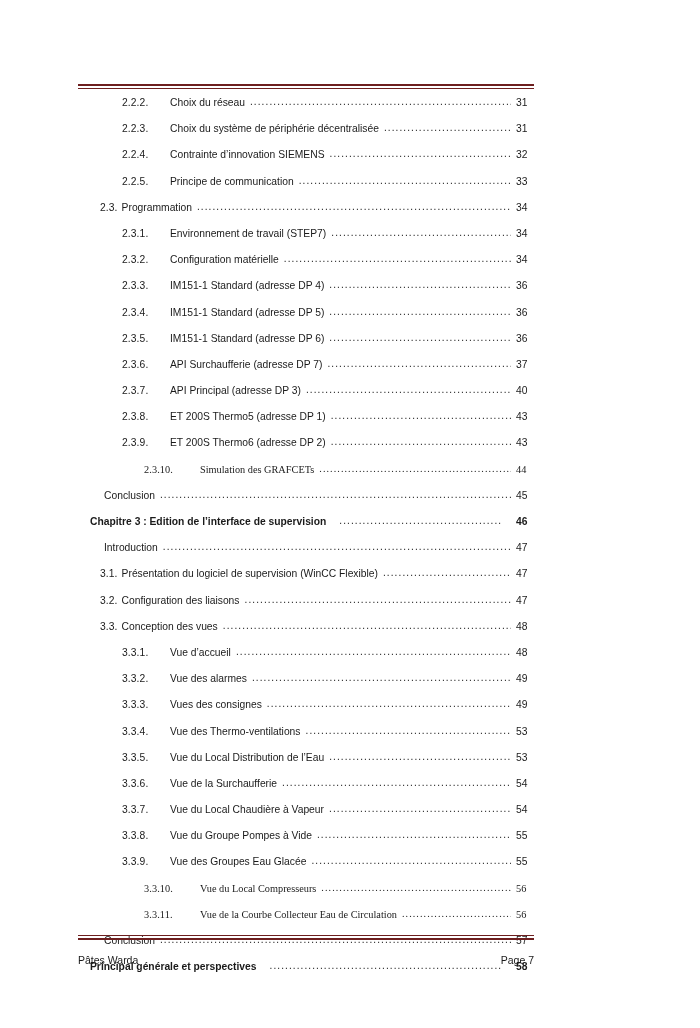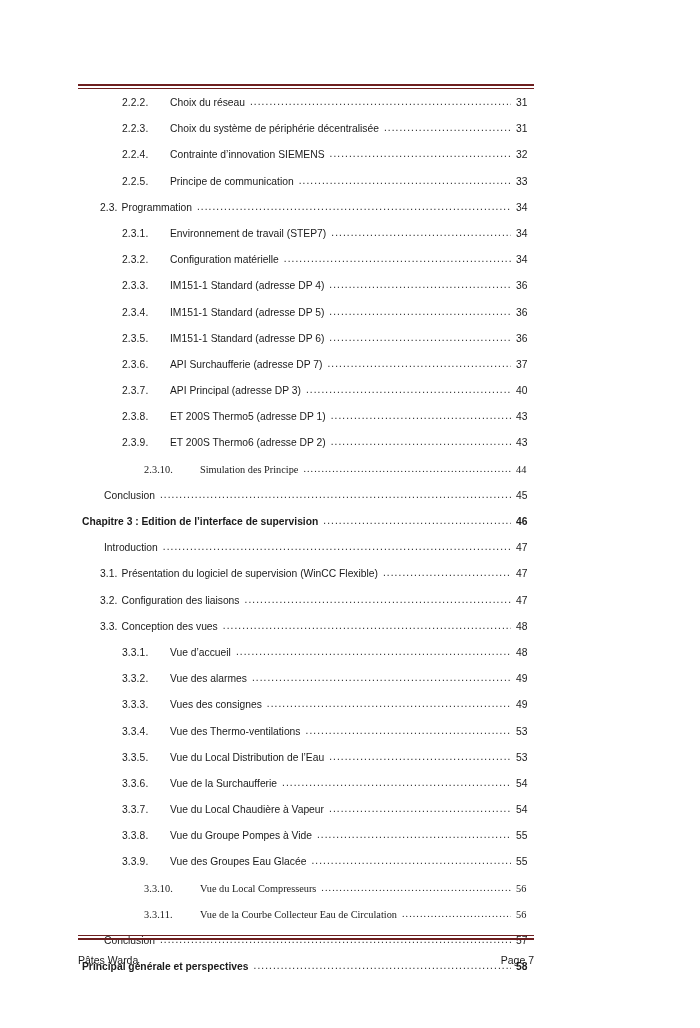--- a/index.html
+++ b/index.html
@@ -63,21 +63,21 @@
     letter-spacing: 1.1px;
     font-size: 10px;
     color: #1a1a1a;
   }
   .pg {
     flex: 0 0 auto;
     text-align: left;
     min-width: 18px;
     padding-left: 3px;
   }
-  .lvl1 { padding-left: 0px; }
+  .lvl1 { padding-left: 0px; gap: 8px; }
   .lvl2 { padding-left: 22px; }
   .lvl3 { padding-left: 44px; }
   .lvl4 { padding-left: 66px; font-family: Liberation Serif, serif; }
 
   .lvl3 .num { min-width: 44px; }
   .lvl4 .num { min-width: 52px; }
   .lvl2 .num { min-width: 0; text-align: center; }
 
   .bold { font-weight: bold; }
   .bold .dots { font-weight: normal; }
@@ -189,21 +189,21 @@
         <span class="pg">43</span>
       </div>
       <div class="toc-row lvl3">
         <span class="num">2.3.9.</span>
         <span class="label">ET 200S Thermo6 (adresse DP 2)</span>
         <span class="dots">............................................................................................................................................................</span>
         <span class="pg">43</span>
       </div>
       <div class="toc-row lvl4">
         <span class="num">2.3.10.</span>
-        <span class="label">Simulation des Principe</span>
+        <span class="label">Simulation des GRAFCETs</span>
         <span class="dots">............................................................................................................................................................</span>
         <span class="pg">44</span>
       </div>
       <div class="toc-row lvl2">
         <span class="num"></span>
         <span class="label">Conclusion</span>
         <span class="dots">............................................................................................................................................................</span>
         <span class="pg">45</span>
       </div>
       <div class="toc-row lvl1 bold">

